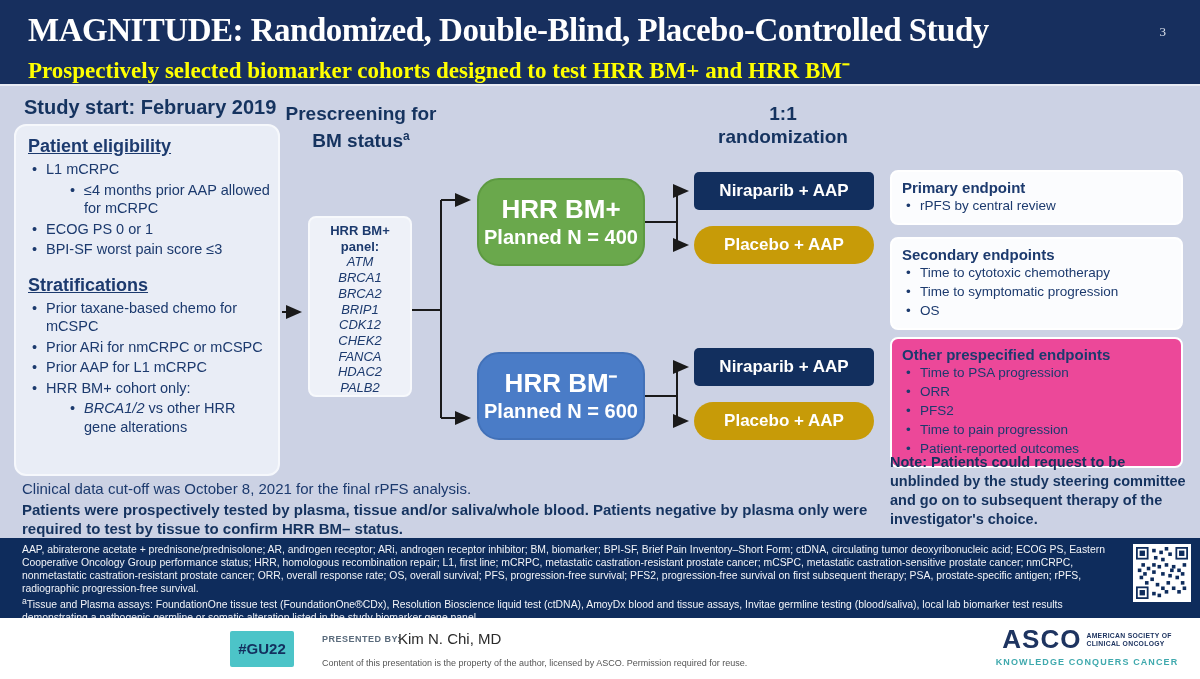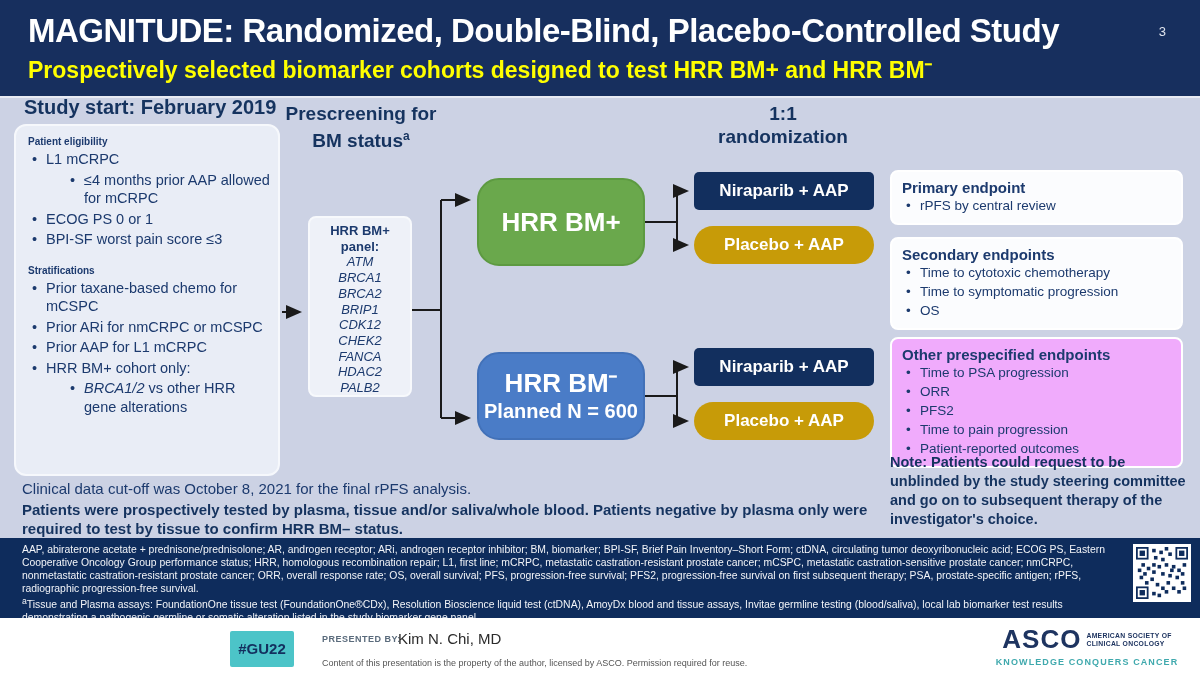--- a/index.html
+++ b/index.html
@@ -1,34 +1,34 @@
 <!DOCTYPE html>
 <html><head>
 <meta charset="utf-8">
 <style>
   * { margin:0; padding:0; box-sizing:border-box; }
   html,body { background:#ffffff; }
   body { font-family:"Liberation Sans", sans-serif; }
   .slide { position:relative; width:1200px; height:679px; background:#ccd2e4; overflow:hidden; }
 
   
-  .hdr { position:absolute; left:0; top:0; width:1200px; height:98px; background:#172f5e; border-bottom:2px solid #e8ebf3; }
+  .hdr { position:absolute; left:0; top:0; width:1200px; height:86px; background:#172f5e; border-bottom:2px solid #e8ebf3;font-family:Liberation Serif, serif; }
   .hdr .title { position:absolute; left:28px; top:12px; color:#ffffff; font-size:33px; font-weight:bold; letter-spacing:-0.5px; white-space:nowrap; }
   .hdr .slideno { position:absolute; right:34px; top:24px; color:#dfe4ee; font-size:13px; }
   .hdr .subtitle { position:absolute; left:28px; top:53px; color:#ffff00; font-size:23px; font-weight:bold; white-space:nowrap; }
 
   
   .navy { color:#1c3a6e; }
   .boxlight { background:#e9edf6; border:2px solid #f6f8fc; border-radius:12px; }
 
   .studystart { position:absolute; left:24px; top:96px; font-size:20px; font-weight:bold; color:#15335f; }
 
   
   .elig { position:absolute; left:14px; top:124px; width:266px; height:352px; padding:10px 8px 8px 12px; font-size:14.5px; color:#1c3a6e; }
-  .sec-title { font-weight:bold; font-size:10px; margin-bottom:3px; }
+  .sec-title { font-weight:bold; text-decoration:underline; font-size:18px; margin-bottom:3px; }
   .bullet { position:relative; padding-left:18px; margin:2px 0; line-height:18.5px; }
   .bullet::before { content:"\2022"; position:absolute; left:4px; }
   .bullet.sub { padding-left:56px; }
   .bullet.sub::before { left:42px; }
   .gap { height:14px; }
 
   
   .colhead { position:absolute; text-align:center; font-size:19px; font-weight:bold; color:#15335f; line-height:23px; }
   .colhead sup { font-size:12px; }
 
@@ -46,21 +46,21 @@
 
   
   .arm { position:absolute; left:694px; width:180px; height:38px; border-radius:5px; color:#ffffff; font-size:17px; font-weight:bold; text-align:center; line-height:38px; }
   .arm.navy { background:#122f5e; }
   .arm.gold { background:#c79b08;border-radius:19px; }
 
   
   .ep { position:absolute; left:890px; width:293px; background:#fbfcfe; border:2px solid #ffffff; border-radius:8px; padding:7px 8px 7px 10px; color:#1c3a6e; }
   .ep .ep-title { font-weight:bold; font-size:15px; margin-bottom:1px; }
   .ep .bullet { font-size:13.5px; line-height:18px; margin:1px 0; }
-  .ep.other { background:#f0abfc; }
+  .ep.other { background:#ec4899; }
 
   .note { position:absolute; left:890px; top:453px; width:298px; font-size:14.5px; font-weight:bold; color:#15335f; line-height:19px; }
 
   .cutoff { position:absolute; left:22px; top:480px; font-size:15px; color:#1c3a6e; }
   .testing { position:absolute; left:22px; top:500px; width:860px; font-size:15px; font-weight:bold; color:#15335f; line-height:19px; }
 
   
   .fnbar { position:absolute; left:0; top:538px; width:1200px; height:80px; background:#0e2c5c; }
   .fnbar .fntext { position:absolute; left:22px; top:5px; width:1104px; color:#f2f4f8; font-size:10.4px; line-height:13px; }
   .fnbar .fntext p { margin:0; }
@@ -129,20 +129,21 @@
     <div class="gene">BRIP1</div>
     <div class="gene">CDK12</div>
     <div class="gene">CHEK2</div>
     <div class="gene">FANCA</div>
     <div class="gene">HDAC2</div>
     <div class="gene">PALB2</div>
   </div>
 
   <div class="cohort green">
     <div class="l1">HRR BM+</div>
+    <div class="l2">Planned N = 400</div>
   </div>
   <div class="cohort blue">
     <div class="l1">HRR BM⁻</div>
     <div class="l2">Planned N = 600</div>
   </div>
 
   <div class="arm navy" style="top:172px;">Niraparib + AAP</div>
   <div class="arm gold" style="top:226px;">Placebo + AAP</div>
   <div class="arm navy" style="top:348px;">Niraparib + AAP</div>
   <div class="arm gold" style="top:402px;">Placebo + AAP</div>

